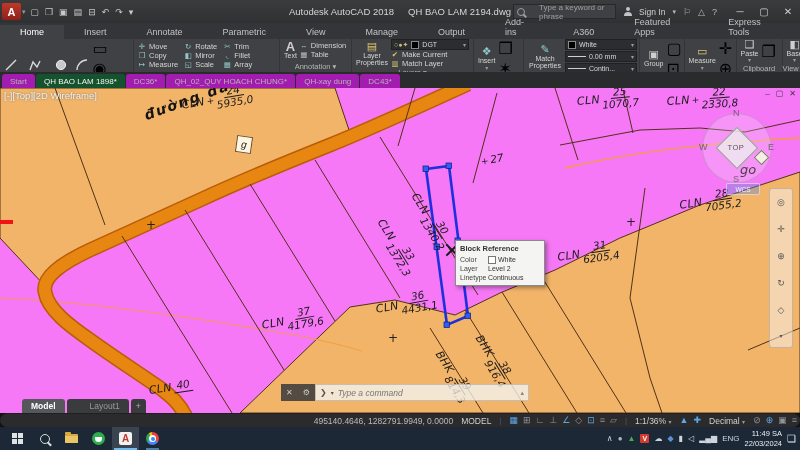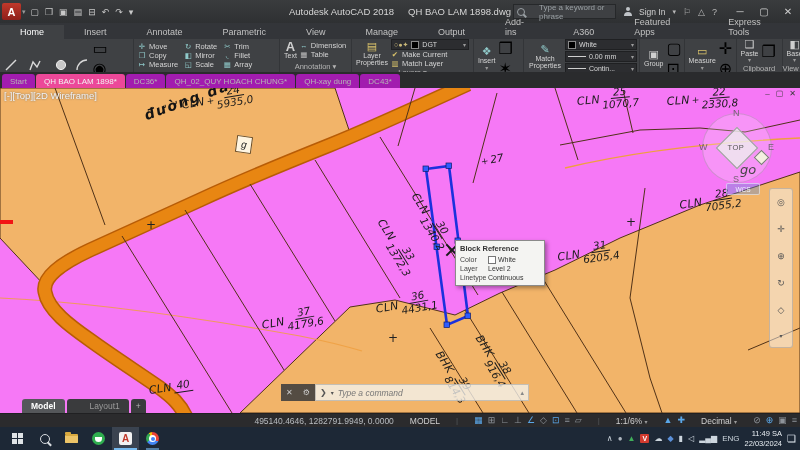--- a/index.html
+++ b/index.html
@@ -39,21 +39,21 @@
   .smb .sic{font-size:7.5px;color:#bfbfbf;width:8px;text-align:center;}
   .modgrid{display:grid;grid-template-rows:repeat(3,8px);grid-auto-flow:column;column-gap:6px;row-gap:1px;padding:0 2px;}
   .rdrop{height:9px;background:#2c2d30;border:1px solid #1f2022;display:flex;align-items:center;gap:3px;font-size:7px;color:#d8d8d8;padding:0 2px;white-space:nowrap;}
   .rdrop .dd{margin-left:auto;font-size:6px;color:#9a9a9a;}
   .swatch{width:6px;height:6px;background:#000;border:1px solid #8a8a8a;flex:0 0 auto;}
   .lineswatch{width:18px;height:1px;background:#cfcfcf;flex:0 0 auto;}
   .tinyrow{display:flex;gap:3px;font-size:7px;color:#c9b878;}
   
   #filetabs{position:absolute;left:0;top:72px;width:800px;height:16px;background:#2a2b2d;display:flex;align-items:flex-end;gap:1px;padding-left:2px;box-sizing:border-box;}
   .ftab{height:14px;display:flex;align-items:center;padding:0 8px;font-size:8px;color:#b5b5b5;background:#a21caf;border-radius:3px 3px 0 0;white-space:nowrap;}
-  .ftab.active{background:#ec4899;color:#f2f2f2;}
+  .ftab.active{background:#14532d;color:#f2f2f2;}
   
   #canvas{position:absolute;left:0;top:88px;width:800px;height:325px;overflow:hidden;background:#f678f6;}
   #map{position:absolute;left:0;top:0;}
   .plabel-map{position:absolute;display:flex;align-items:center;gap:2px;font-family:"DejaVu Sans",sans-serif;font-style:italic;color:#1c1c1c;transform-origin:left top;white-space:nowrap;}
   .plabel-map .pre{font-size:11px;letter-spacing:.3px;}
   .plabel-map .plus{font-size:9px;}
   .frac{display:inline-flex;flex-direction:column;align-items:center;line-height:1.05;}
   .frac .num{font-size:10.5px;padding:0 3px;border-bottom:1px solid #1c1c1c;}
   .frac .den{font-size:10.5px;}
   .nofrac .num{border-bottom:none!important;padding:0;}
@@ -91,21 +91,21 @@
   #cmd-body .cmdic{color:#555;font-size:8px;}
   #cmd-body .ph{font-style:italic;color:#777;}
   #cmd-body .endc{margin-left:auto;color:#888;font-size:7px;}
   
   #modeltabs{position:absolute;left:22px;top:310px;height:15px;display:flex;align-items:flex-end;gap:2px;z-index:15;}
   .mtab{height:14px;display:flex;align-items:center;padding:0 9px;font-size:8.5px;border-radius:3px 3px 0 0;}
   .mtab.active{background:#55575a;color:#fff;font-weight:bold;}
   .mtab.idle{background:#3a3b3d;color:#9a9a9a;padding-left:23px;}
   .mtab.plus{background:#3a3b3d;color:#b5b5b5;padding:0 5px;}
   
-  #statusbar{position:absolute;left:0;top:413px;width:800px;height:14px;background:#2b2b2d;border-top:1px solid #202022;display:flex;align-items:center;justify-content:flex-end;gap:16px;padding-right:3px;box-sizing:border-box;font-size:8.5px;}
+  #statusbar{position:absolute;left:0;top:413px;width:800px;height:14px;background:#2b2b2d;border-top:1px solid #202022;display:flex;align-items:center;justify-content:flex-end;gap:8px;padding-right:3px;box-sizing:border-box;font-size:8.5px;border-radius:7px;}
   #coords{color:#b8bcc0;}
   #modelbadge{color:#d0d0d0;}
   .sbsep{color:#55585c;font-size:8px;}
   .sbic{font-size:9px;line-height:9px;}
   .sbic.on{color:#5aa7e8;}
   .sbic.off{color:#8e9399;}
   .sbtxt{color:#cfcfcf;white-space:nowrap;}
   .sbdd{font-size:6px;color:#9a9a9a;}
   
   #taskbar{position:absolute;left:0;top:427px;width:800px;height:23px;background:#1d2836;display:flex;align-items:center;}
@@ -145,21 +145,21 @@
         <span>❒</span>
         <span>▣</span>
         <span>▤</span>
         <span>⊟</span>
         <span>↶</span>
         <span>↷</span>
         <span>▾</span>
       </div>
     <div id="tb-title">
       <span>Autodesk AutoCAD 2018</span>
-      <span>QH BAO LAM 1898.dwg</span>
+      <span>QH BAO LAM 2194.dwg</span>
     </div>
     <div id="tb-right">
       <div id="searchbox">
         <span class="i-search"></span>
         <span>Type a keyword or phrase</span>
       </div>
       <span class="person"></span>
       <span style="font-size:8.5px;color:#cfcfcf;">Sign In</span>
       <span class="ic-gray" style="font-size:7px;">▾</span>
       <span class="ic-gray">⚐</span>
@@ -656,21 +656,21 @@
         <span class="sbic off">⊞</span>
         <span class="sbic off">∟</span>
         <span class="sbic off">⊥</span>
         <span class="sbic on">∠</span>
         <span class="sbic off">◇</span>
         <span class="sbic on">⊡</span>
         <span class="sbic off">≡</span>
         <span class="sbic off">▱</span>
       </span>
     <span class="sbsep">|</span>
-    <span class="sbtxt"><span>1:1/6%</span> <span class="sbdd">▾</span></span>
+    <span class="sbtxt"><span>1:1/36%</span> <span class="sbdd">▾</span></span>
     <span id="sb-annot" style="display:flex;gap:5px;align-items:center;">
         <span class="sbic on">▲</span>
         <span class="sbic on">✚</span>
       </span>
     <span class="sbtxt"><span>Decimal</span> <span class="sbdd">▾</span></span>
     <span id="sb-right" style="display:flex;gap:5px;align-items:center;">
         <span class="sbic off">⊘</span>
         <span class="sbic on">⊕</span>
         <span class="sbic off">▣</span>
         <span class="sbic off">≡</span>

